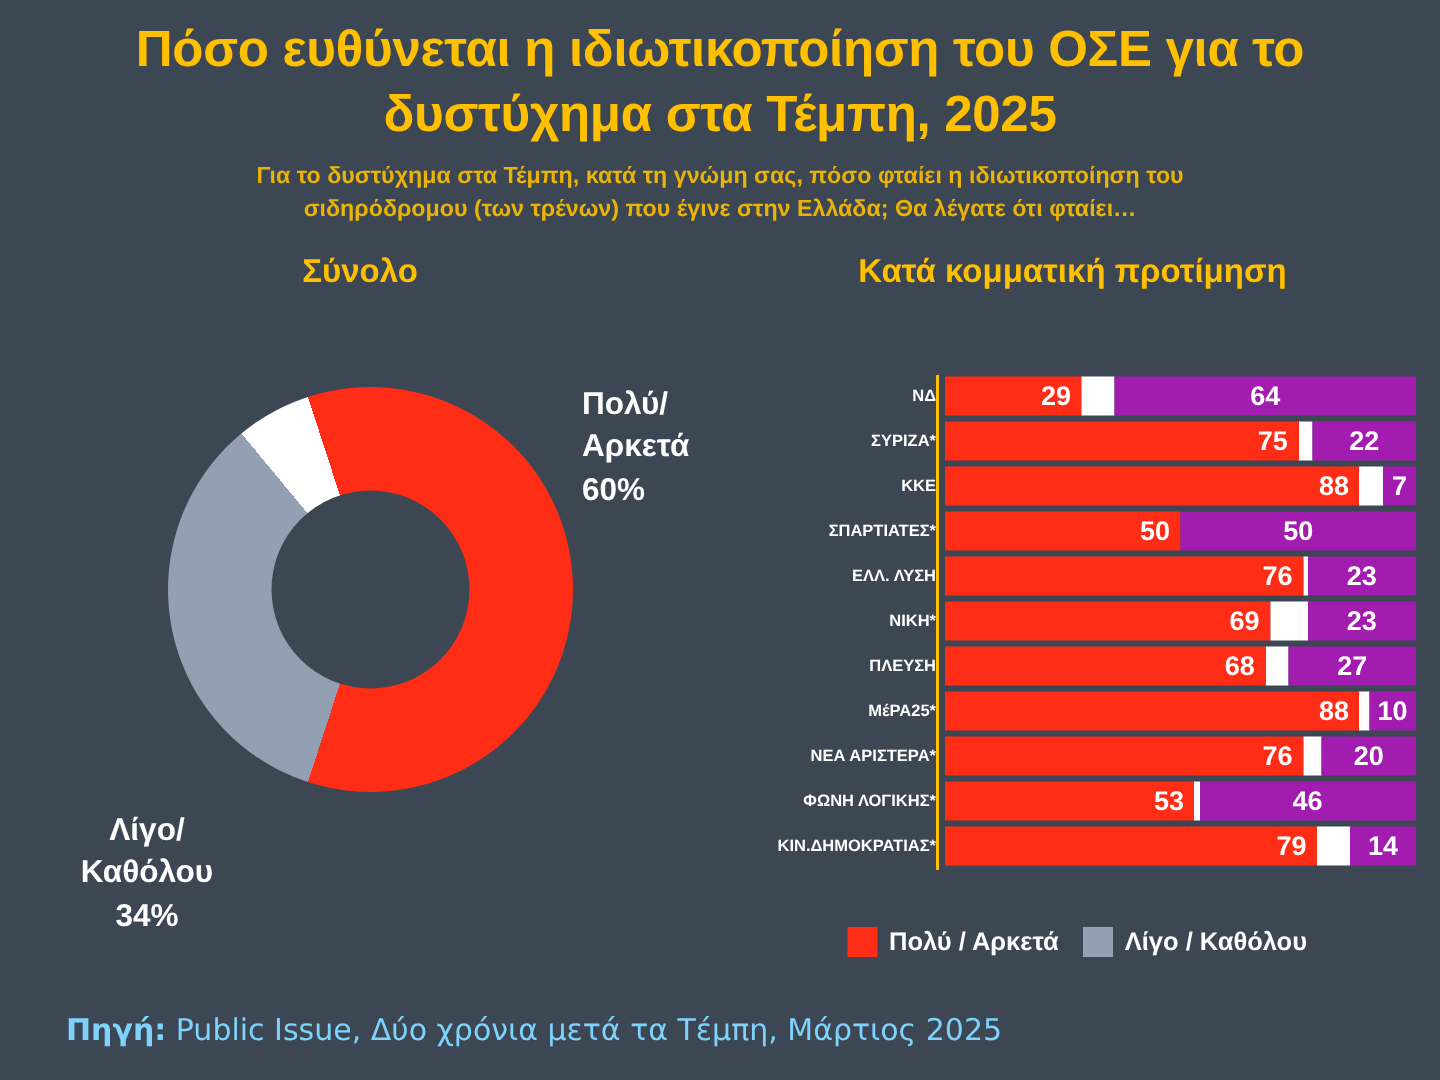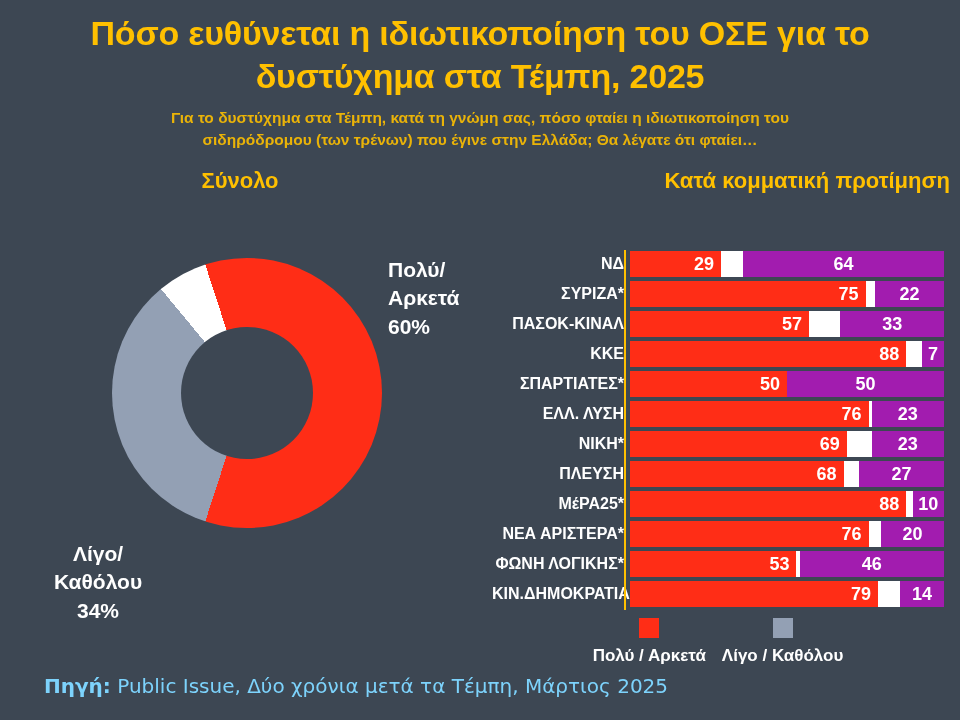--- a/index.html
+++ b/index.html
@@ -42,21 +42,21 @@
     width: 480px;
     text-align: center;
     color: #ffc000;
     font-size: 22px;
     font-weight: bold;
   }
   .head-right {
     position: absolute;
     left: 480px;
     width: 470px;
-    text-align: right;
+    text-align: center;
     color: #ffc000;
     font-size: 22px;
     font-weight: bold;
   }
   
   .donut-wrap {
     position: absolute;
     left: 8px;
     top: 248px;
     width: 470px;
@@ -111,21 +111,21 @@
     display: flex;
     align-items: center;
     height: 28.5px;
     margin-bottom: 1.5px;
   }
   .bar-label {
     width: 132px;
     text-align: right;
     padding-right: 6px;
     color: #ffffff;
-    font-size: 16px;
+    font-size: 11px;
     font-weight: bold;
     white-space: nowrap;
     overflow: hidden;
   }
   .bar-track {
     position: relative;
     flex: 1;
     height: 26px;
     display: flex;
     align-items: stretch;
@@ -165,21 +165,20 @@
     align-items: center;
     gap: 16px;
   }
   .legend-item {
     display: flex;
     align-items: center;
     gap: 8px;
     color: #ffffff;
     font-size: 17px;
     font-weight: bold;
-    flex-direction: column;
   }
   .swatch {
     width: 20px;
     height: 20px;
     display: inline-block;
   }
   .swatch.red { background: #ff2d16; }
   .swatch.grey { background: #93a0b4; }
   
   .source {
@@ -227,32 +226,20 @@
     </div>
     <div class="bar-row">
       <div class="bar-label">ΣΥΡΙΖΑ*</div>
       <div class="bar-track">
         <div class="seg a" style="width: 75%;">
           <span class="seg-val">75</span>
         </div>
         <div class="seg gap" style="width: 3%;"></div>
         <div class="seg b" style="width: 22%;">
           <span class="seg-val">22</span>
-        </div>
-      </div>
-    </div>
-    <div class="bar-row">
-      <div class="bar-label">ΠΑΣΟΚ-ΚΙΝΑΛ</div>
-      <div class="bar-track">
-        <div class="seg a" style="width: 57%;">
-          <span class="seg-val">57</span>
-        </div>
-        <div class="seg gap" style="width: 10%;"></div>
-        <div class="seg b" style="width: 33%;">
-          <span class="seg-val">33</span>
         </div>
       </div>
     </div>
     <div class="bar-row">
       <div class="bar-label">ΚΚΕ</div>
       <div class="bar-track">
         <div class="seg a" style="width: 88%;">
           <span class="seg-val">88</span>
         </div>
         <div class="seg gap" style="width: 5%;"></div>

